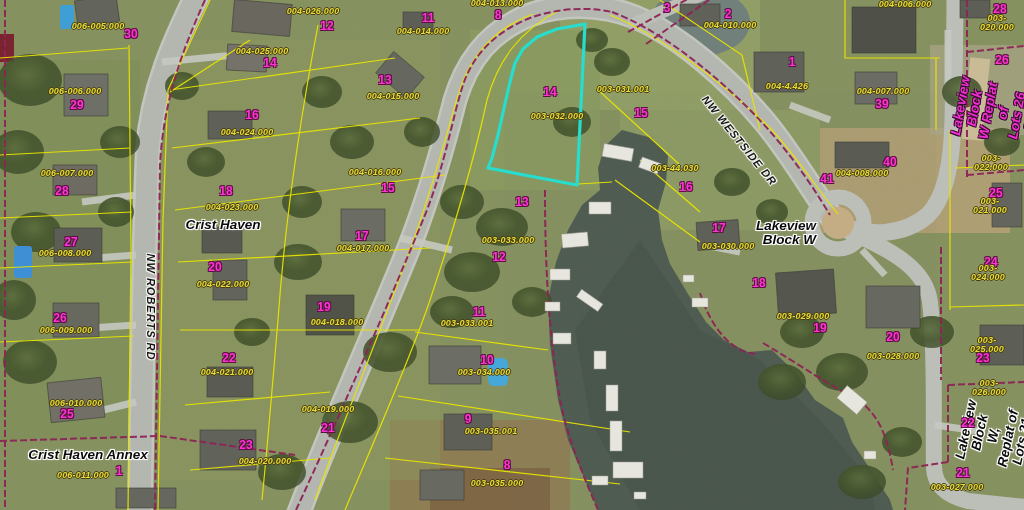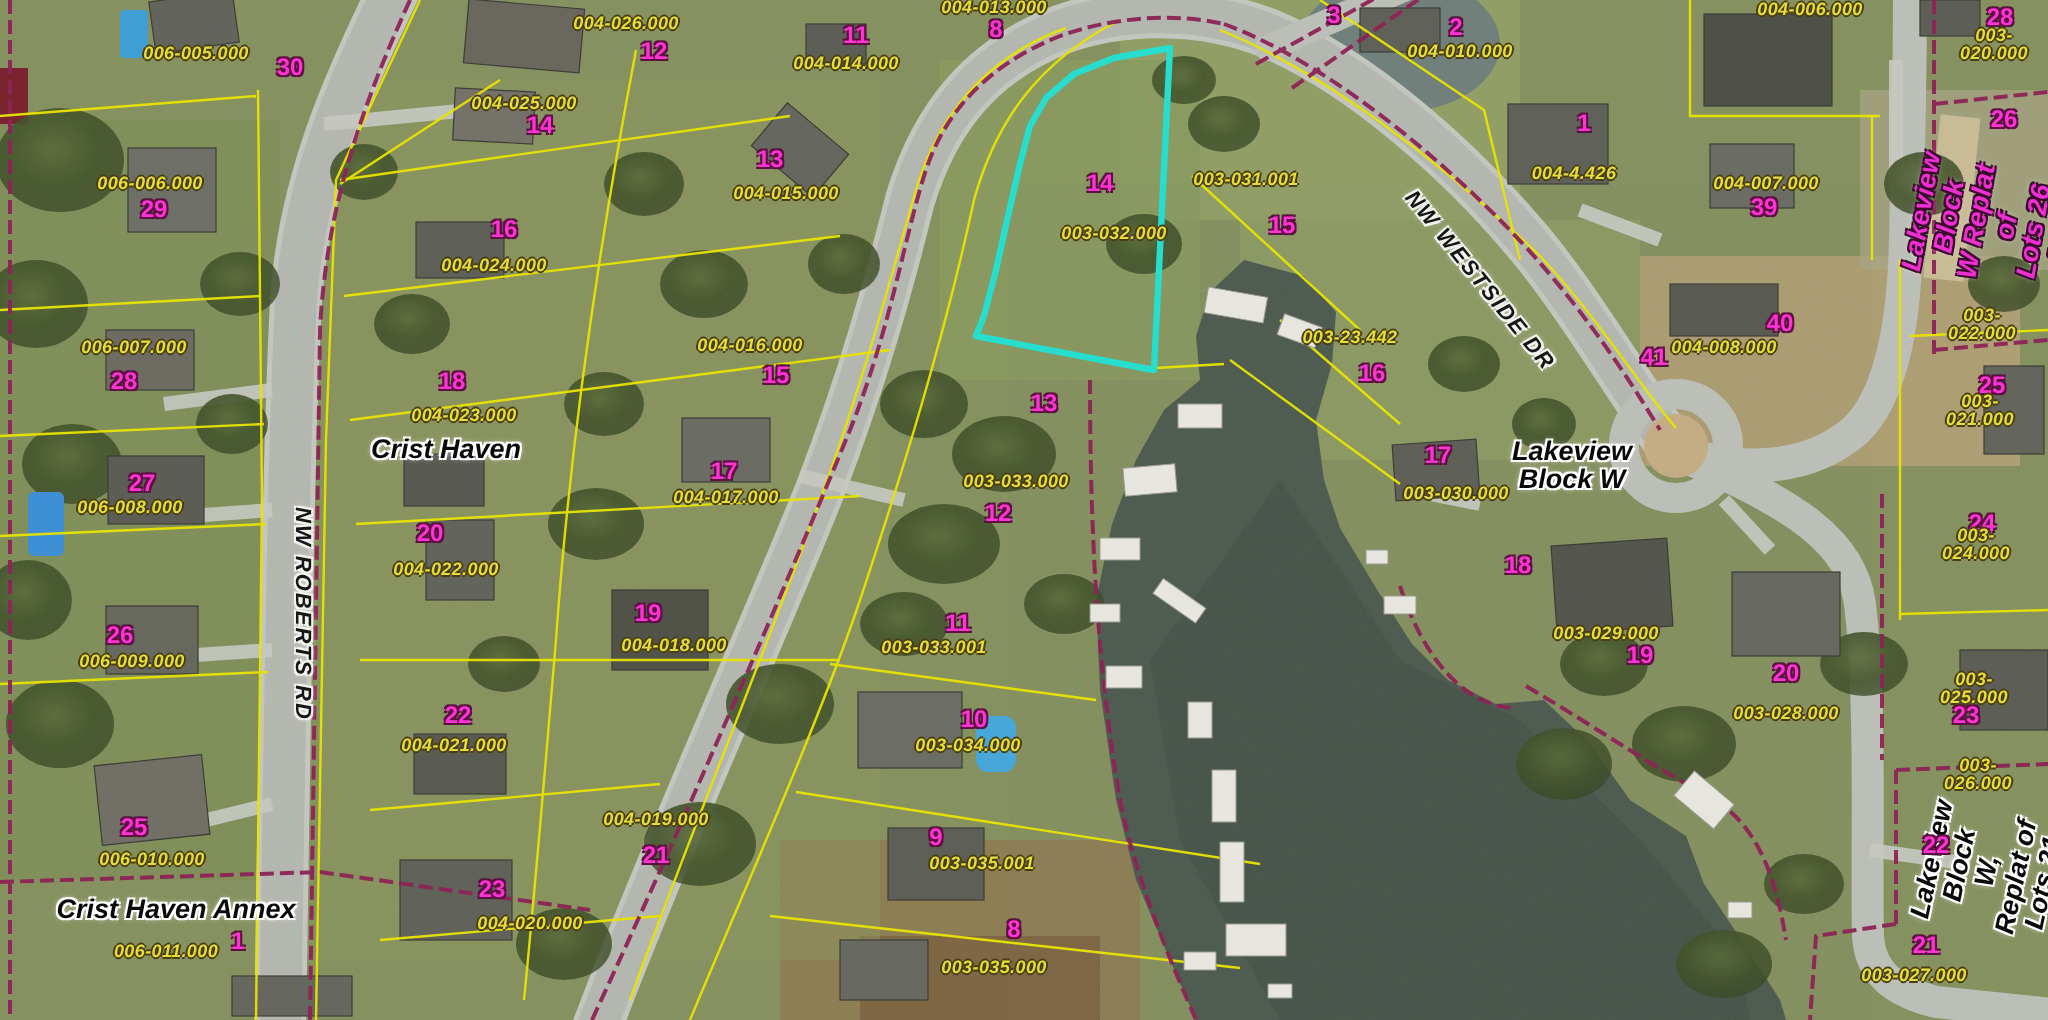--- a/index.html
+++ b/index.html
@@ -249,29 +249,29 @@
 
   <g>
     <path d="M 585,24 L 557,29 537,37 523,49 515,63 510,82 504,108 498,135 492,158 488,168 577,185 Z" fill="none" stroke="#27ddcd" stroke-width="3.2" stroke-linejoin="round"></path>
   </g>
 </svg>
 
 <div class="lbl street" style="left: 150px; top: 307px; transform: translate(-50%, -50%) rotate(90deg);">NW ROBERTS RD</div>
     <div class="lbl street" style="left: 739px; top: 141px; transform: translate(-50%, -50%) rotate(51deg);">NW WESTSIDE DR</div>
     <div class="lbl subdiv" style="left: 223px; top: 225px;">Crist Haven</div>
     <div class="lbl subdiv" style="left: 88px; top: 455px;">Crist Haven Annex</div>
-    <div class="lbl subdiv" style="left: 786px; top: 233px;">Lakeview
+    <div class="lbl subdiv" style="left: 786px; top: 233px; text-align: right;">Lakeview
 Block W</div>
     <div class="lbl subdiv magenta" style="left: 996px; top: 112px; transform: translate(-50%, -50%) rotate(-80deg);">Lakeview Block
 W Replat of
 Lots 26 &amp; 27</div>
     <div class="lbl subdiv" style="left: 1001px; top: 437px; transform: translate(-50%, -50%) rotate(-78deg);">Lakeview Block
 W, Replat of
 Lots 21 and 22</div>
-    <div class="lbl lot" style="left: 145px; top: 34px;">30</div>
+    <div class="lbl lot" style="left: 131px; top: 34px;">30</div>
     <div class="lbl lot" style="left: 327px; top: 26px;">12</div>
     <div class="lbl lot" style="left: 428px; top: 18px;">11</div>
     <div class="lbl lot" style="left: 498px; top: 15px;">8</div>
     <div class="lbl lot" style="left: 667px; top: 8px;">3</div>
     <div class="lbl lot" style="left: 728px; top: 14px;">2</div>
     <div class="lbl lot" style="left: 1000px; top: 9px;">28</div>
     <div class="lbl lot" style="left: 270px; top: 63px;">14</div>
     <div class="lbl lot" style="left: 77px; top: 105px;">29</div>
     <div class="lbl lot" style="left: 385px; top: 80px;">13</div>
     <div class="lbl lot" style="left: 792px; top: 62px;">1</div>
@@ -321,40 +321,40 @@
     <div class="lbl pid" style="left: 262px; top: 52px;">004-025.000</div>
     <div class="lbl pid" style="left: 623px; top: 90px;">003-031.001</div>
     <div class="lbl pid" style="left: 787px; top: 87px;">004-4.426</div>
     <div class="lbl pid" style="left: 75px; top: 92px;">006-006.000</div>
     <div class="lbl pid" style="left: 883px; top: 92px;">004-007.000</div>
     <div class="lbl pid" style="left: 393px; top: 97px;">004-015.000</div>
     <div class="lbl pid" style="left: 548px; top: 117px; padding-left: 18px;">003-032.000</div>
     <div class="lbl pid" style="left: 247px; top: 133px;">004-024.000</div>
     <div class="lbl pid" style="left: 991px; top: 163px;">003-022.000</div>
     <div class="lbl pid" style="left: 862px; top: 174px;">004-008.000</div>
-    <div class="lbl pid" style="left: 675px; top: 169px;">003-23.442</div>
+    <div class="lbl pid" style="left: 675px; top: 169px;">003-44.030</div>
     <div class="lbl pid" style="left: 375px; top: 173px;">004-016.000</div>
     <div class="lbl pid" style="left: 67px; top: 174px;">006-007.000</div>
     <div class="lbl pid" style="left: 990px; top: 206px;">003-021.000</div>
     <div class="lbl pid" style="left: 232px; top: 208px;">004-023.000</div>
     <div class="lbl pid" style="left: 508px; top: 241px;">003-033.000</div>
     <div class="lbl pid" style="left: 728px; top: 247px;">003-030.000</div>
     <div class="lbl pid" style="left: 363px; top: 249px;">004-017.000</div>
     <div class="lbl pid" style="left: 65px; top: 254px;">006-008.000</div>
     <div class="lbl pid" style="left: 988px; top: 273px;">003-024.000</div>
     <div class="lbl pid" style="left: 223px; top: 285px;">004-022.000</div>
     <div class="lbl pid" style="left: 803px; top: 317px;">003-029.000</div>
     <div class="lbl pid" style="left: 337px; top: 323px;">004-018.000</div>
     <div class="lbl pid" style="left: 467px; top: 324px;">003-033.001</div>
     <div class="lbl pid" style="left: 66px; top: 331px;">006-009.000</div>
     <div class="lbl pid" style="left: 987px; top: 345px;">003-025.000</div>
     <div class="lbl pid" style="left: 893px; top: 357px;">003-028.000</div>
     <div class="lbl pid" style="left: 227px; top: 373px;">004-021.000</div>
     <div class="lbl pid" style="left: 484px; top: 373px;">003-034.000</div>
     <div class="lbl pid" style="left: 989px; top: 388px;">003-026.000</div>
-    <div class="lbl pid" style="left: 76px; top: 404px; margin-top: 26px;">006-010.000</div>
+    <div class="lbl pid" style="left: 76px; top: 404px;">006-010.000</div>
     <div class="lbl pid" style="left: 328px; top: 410px;">004-019.000</div>
     <div class="lbl pid" style="left: 491px; top: 432px;">003-035.001</div>
     <div class="lbl pid" style="left: 255px; top: 462px; padding-left: 20px;">004-020.000</div>
     <div class="lbl pid" style="left: 83px; top: 476px;">006-011.000</div>
     <div class="lbl pid" style="left: 497px; top: 484px;">003-035.000</div>
     <div class="lbl pid" style="left: 957px; top: 488px;">003-027.000</div>
   </div>
 
 </body></html>

